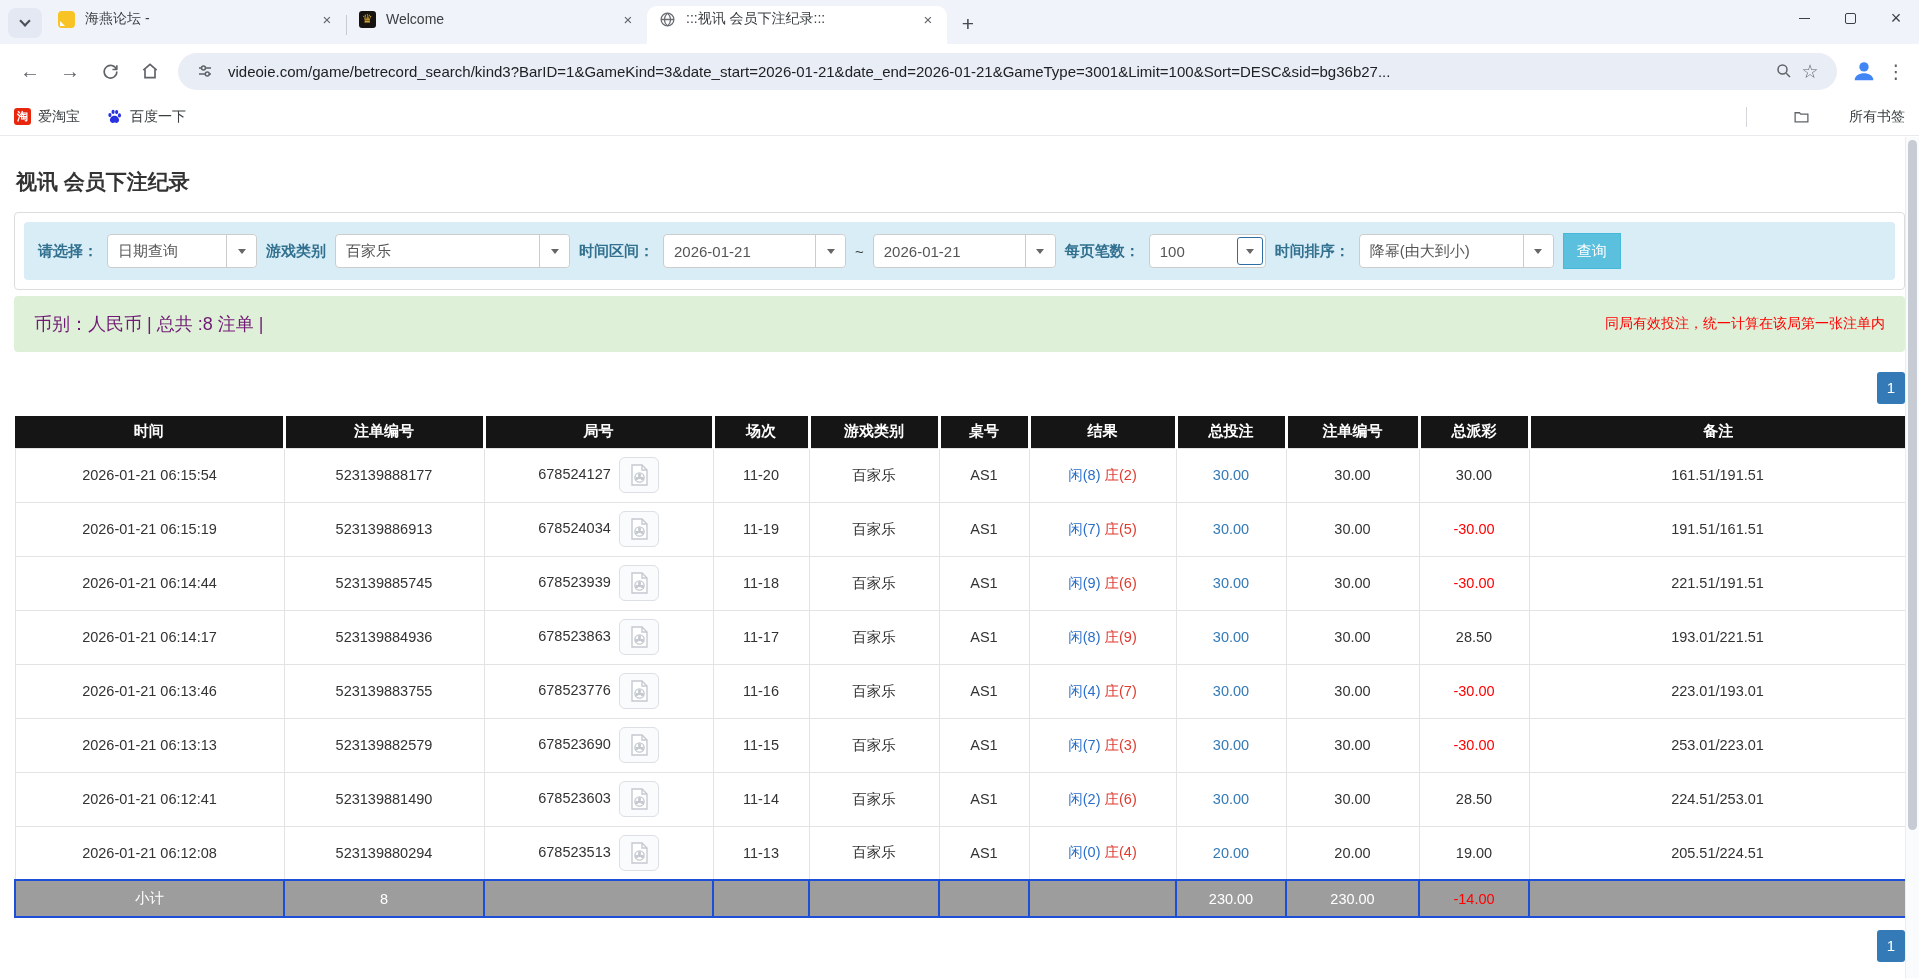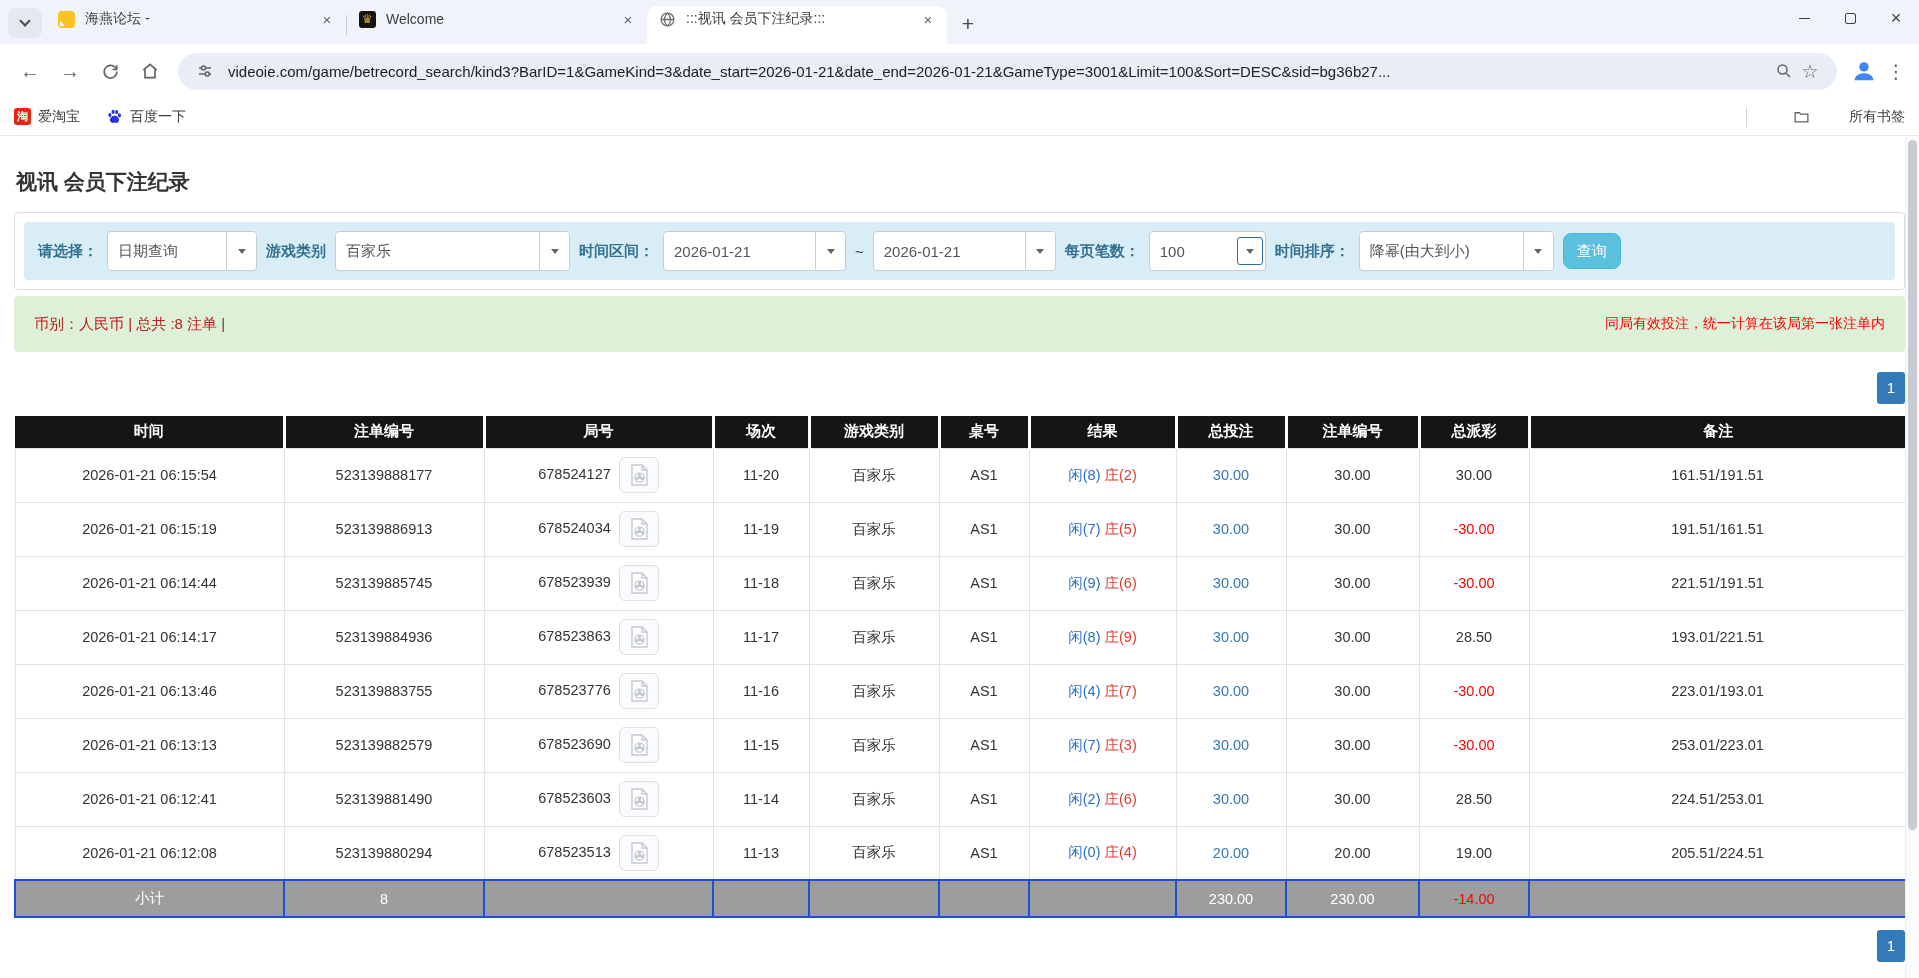--- a/index.html
+++ b/index.html
@@ -54,36 +54,36 @@
   .bm-vsep { width:1px; height:20px; background:#d4d6da; margin-right:14px; }
 
   
   .page { padding:0 14px; }
   .page-title { margin:32px 0 16px 2px; font-size:21px; font-weight:700; color:#333; }
 
   .filter-panel { margin-top:14px; border:1px solid #ddd; border-radius:4px; padding:9px; background:#fff; }
   .filter-bar { background:#d9edf7; border-radius:4px; height:58px; display:flex; align-items:center;
     padding:0 14px; gap:9px; }
   .flabel { color:#31708f; font-weight:700; font-size:15px; white-space:nowrap; }
-  .combo { background:#fff; border:1px solid #ccc; border-radius:4px; height:40px;
+  .combo { background:#fff; border:1px solid #ccc; border-radius:4px; height:34px;
     display:flex; align-items:center; flex:0 0 auto;justify-content:center; }
   .combo-val { flex:1; padding:0 10px; font-size:15px; color:#555; white-space:nowrap; overflow:hidden; }
   .combo-btn { width:30px; align-self:stretch; border-left:1px solid #ccc; display:flex;
     align-items:center; justify-content:center; border-radius:0 4px 4px 0; background:#fff; }
   .tri { width:0; height:0; border-left:4px solid transparent; border-right:4px solid transparent;
     border-top:5px solid #666; }
   .combo.per-page .combo-btn { border:1px solid #2e6da4; border-radius:3px; width:26px;
     align-self:center; height:28px; margin-right:2px; }
   .tilde { color:#333; font-size:15px; }
-  .search-btn { background:#5bc0de; border:1px solid #46b8da; color:#fff; border-radius:8px;
+  .search-btn { background:#5bc0de; border:1px solid #46b8da; color:#fff; border-radius:0;
     height:36px; padding:0 13px; font-size:15px; cursor:pointer; }
 
   .info-bar { margin-top:6px; background:#dff0d8; border-radius:4px; height:56px; display:flex;
     align-items:center; justify-content:space-between; padding:0 20px; }
-  .info-summary { color:#b91c1c; font-size:15px; }
+  .info-summary { color:#701a75; font-size:18px; }
   .info-notice { color:#f00; font-size:14px; }
 
   .pager { display:flex; justify-content:flex-end; }
   .pager.top { margin-top:20px; margin-bottom:12px; }
   .pager.bottom { margin-top:12px; }
   .page-badge { min-width:28px; height:32px; line-height:32px; text-align:center; background:#337ab7;
     color:#fff; border-radius:3px; font-size:15px; padding:0 6px; }
 
   table.records { border-collapse:collapse; table-layout:fixed; width:1891px; font-size:14.5px; color:#333; }
   .records thead th { background:#151515; color:#fff; height:32px; font-weight:700; font-size:15px;

